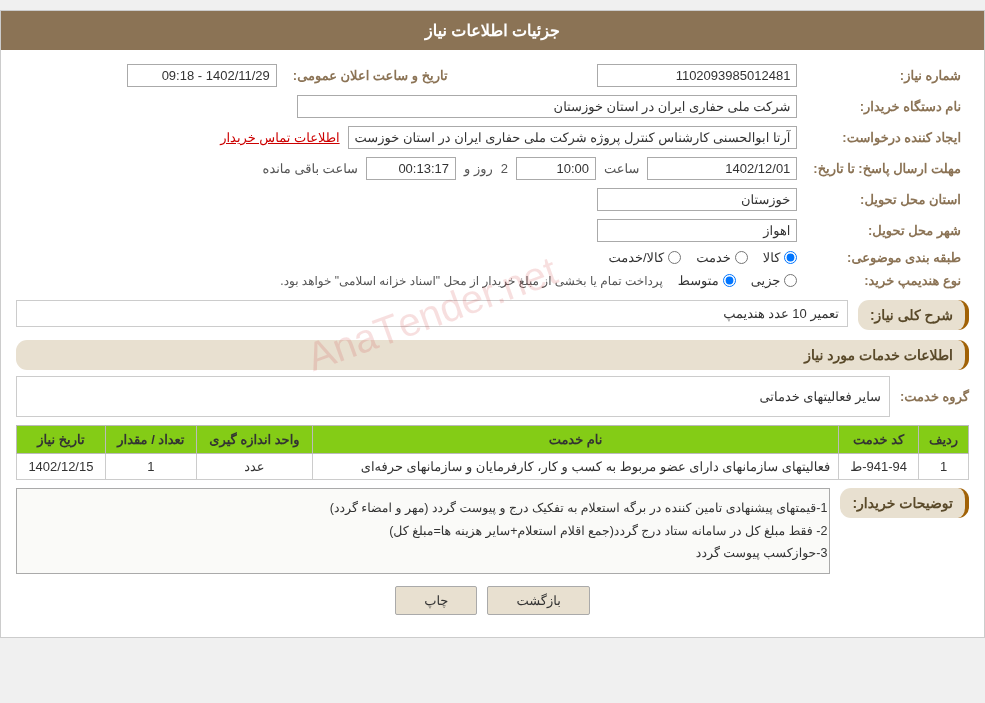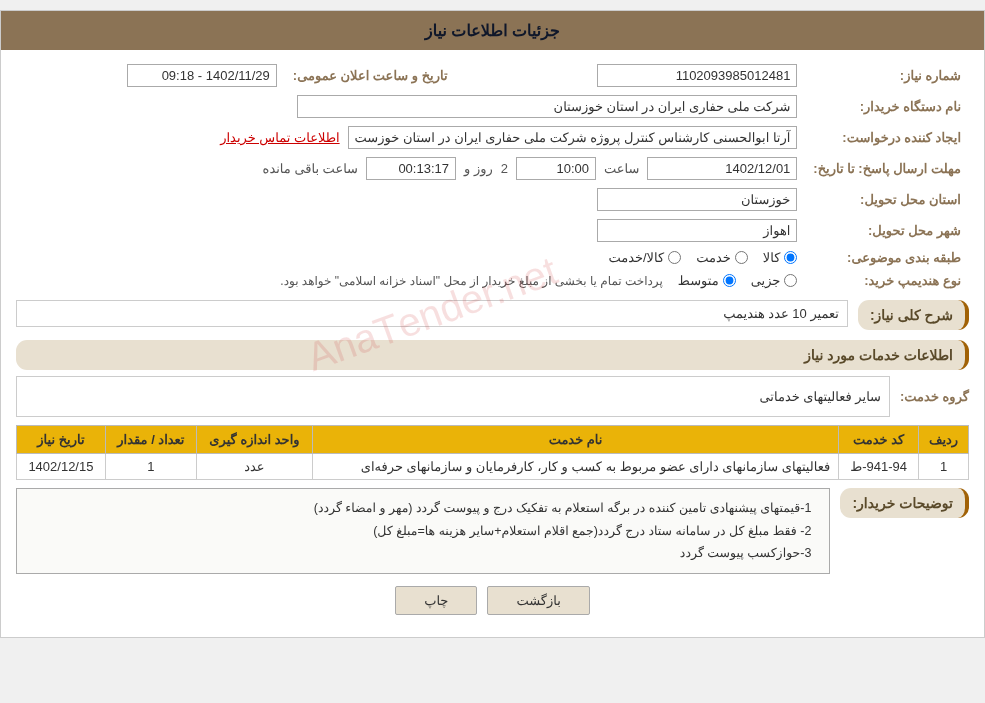--- a/index.html
+++ b/index.html
@@ -11,21 +11,21 @@
       color: #333;
     }
     .page-wrapper {
       max-width: 985px;
       margin: 10px auto;
       background: #fff;
       border: 1px solid #ccc;
     }
     .header-bar {
       background: #8b7355;
-      color: #0f172a;
+      color: #ffffff;
       text-align: center;
       padding: 10px 12px;
       font-size: 16px;
       font-weight: bold;
     }
     .content {
       padding: 10px 15px;
     }
     .info-table {
       width: 100%;
@@ -97,38 +97,38 @@
       align-items: center;
       gap: 4px;
       cursor: pointer;
     }
     .data-table {
       width: 100%;
       border-collapse: collapse;
       margin: 8px 0;
     }
     .data-table th {
-      background: #eab308;
+      background: #84cc16;
       border: 1px solid #bbb;
       padding: 6px 8px;
       text-align: center;
       font-weight: bold;
       color: #333;
     }
     .data-table td {
       border: 1px solid #ccc;
       padding: 5px 8px;
       text-align: center;
     }
     .data-table tr:nth-child(even) td {
       background: #f9f7f3;
     }
     .notes-box {
       border: 1px solid #aaa;
-      padding: 8px 18px;
+      padding: 8px 2px;
       background: #fafaf8;
       min-height: 70px;
       text-align: right;
       direction: rtl;
       line-height: 1.8;
       font-size: 12.5px;
     }
     .btn-row {
       text-align: center;
       margin: 12px 0;

